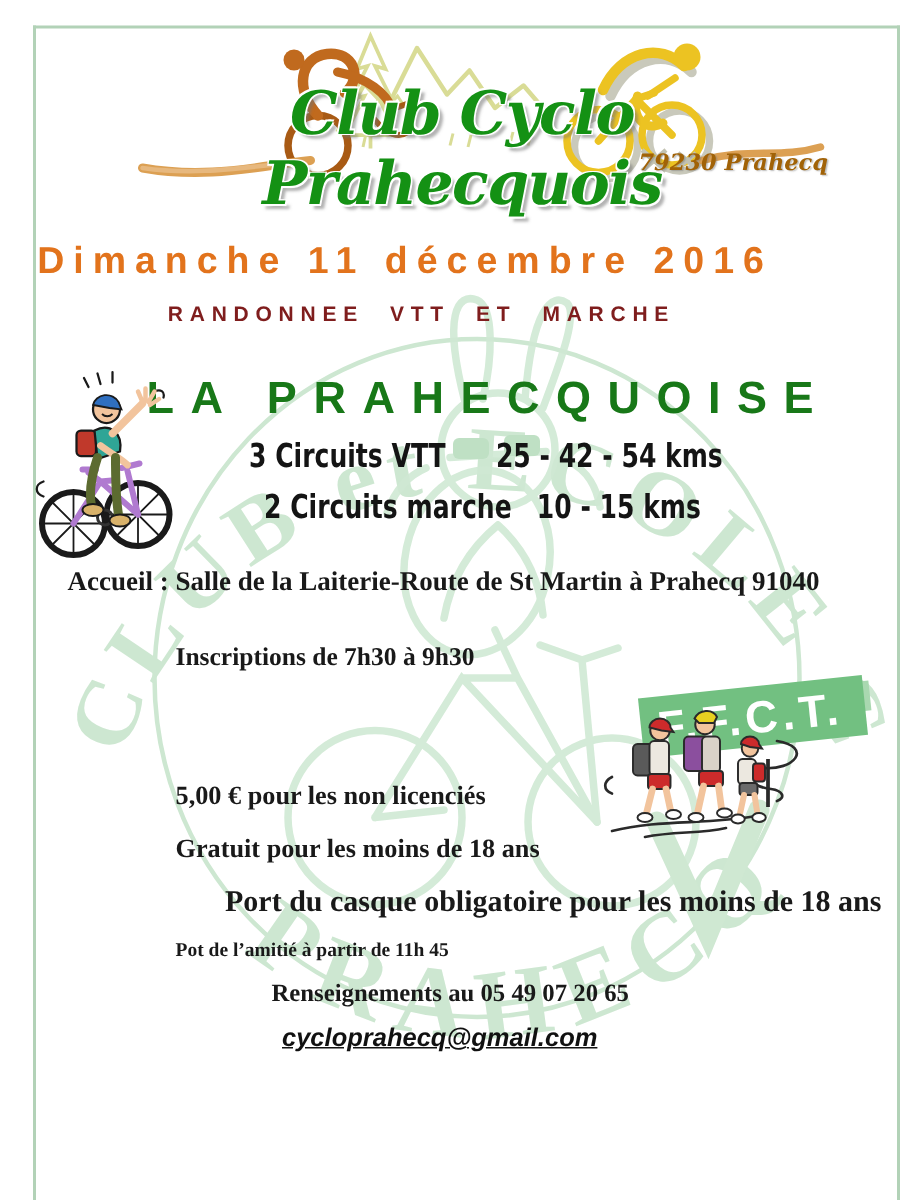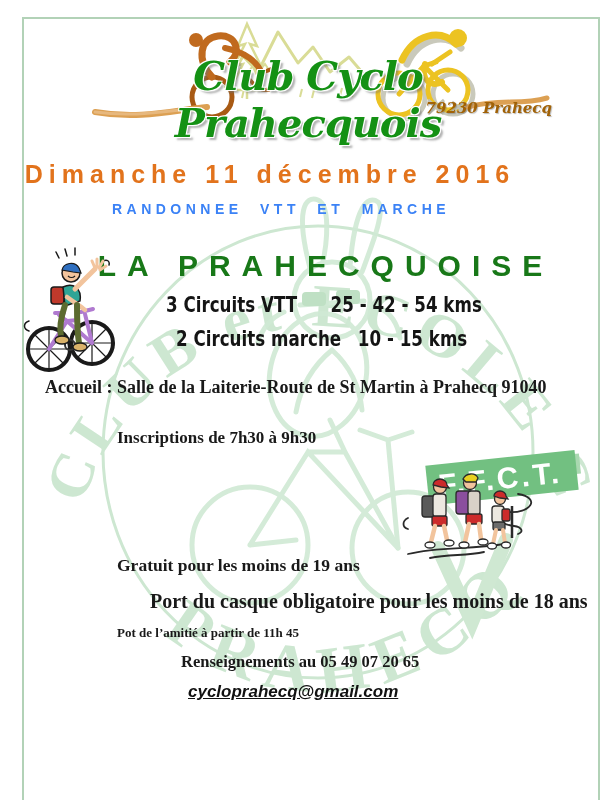--- a/index.html
+++ b/index.html
@@ -17,21 +17,21 @@
                     3px 3px 2px rgba(115,115,115,.55);}
   .logo-sub{position:absolute;left:72px;top:99px;width:480px;text-align:right;
         font-family:"DejaVu Serif",serif;font-style:italic;font-weight:bold;
         font-size:15px;color:#a16207;text-shadow:1px 1px 1px rgba(120,120,120,.5);}
   
   .ev-date{left:0;top:160px;width:540px;text-align:center;
         font-family:"Liberation Sans",sans-serif;font-weight:bold;font-size:25px;
         letter-spacing:6px;color:#e2731c;}
   .ev-cat{left:0;top:201px;width:562px;text-align:center;
         font-family:"Liberation Sans",sans-serif;font-weight:bold;font-size:14px;
-        letter-spacing:4.5px;word-spacing:9px;color:#3b82f6;}
+        letter-spacing:4.5px;word-spacing:9px;color:#7f1d1d;}
   .ev-title{left:18px;top:249px;width:615px;text-align:center;
         font-family:"Liberation Sans",sans-serif;font-weight:bold;font-size:30px;
         letter-spacing:11px;color:#187818;}
   
   .circuit{font-family:"DejaVu Sans",sans-serif;font-weight:bold;font-size:22px;
         color:#141414;transform:scaleX(.76);transform-origin:left center;
         display:flex;}
   
   .t{font-weight:bold;color:#191919;}
   .email{font-family:"Liberation Sans",sans-serif;font-style:italic;font-weight:bold;
@@ -172,21 +172,22 @@
     <circle cx="56" cy="30" r="9" fill="#f2c49d" stroke="#1a1a1a" stroke-width="1.5"></circle>
     <path d="M47,27 A 9,8 0 0 1 64,25 L66,30 L58,29 Z" fill="#2f6fc0" stroke="#1a1a1a" stroke-width="1.2"></path>
     <path d="M53,33 C55,35 58,35 60,33" stroke="#1a1a1a" stroke-width="1.2" fill="none"></path>
     <path d="M50,62 C46,74 44,84 46,94 M62,62 C62,76 62,88 64,100" stroke="#5c6b30" stroke-width="6" fill="none" stroke-linecap="round"></path>
     <ellipse cx="47" cy="97" rx="7" ry="4" fill="#d9b26a" stroke="#1a1a1a" stroke-width="1.3"></ellipse>
     <ellipse cx="65" cy="104" rx="7" ry="4" fill="#d9b26a" stroke="#1a1a1a" stroke-width="1.3"></ellipse>
   </svg>
 
   <div class="abs t" style="left:45px;top:377px;font-size:18px;">Accueil : Salle de la Laiterie-Route de St Martin à Prahecq 91040</div>
   <div class="abs t" style="left:117px;top:408px;font-size:17px;margin-top:20px;">Inscriptions de 7h30 à 9h30</div>
-  <div class="abs t" style="left:117px;top:555px;font-size:17.5px;">Gratuit pour les moins de 19 ans</div>
+  <div class="abs t" style="left:117px;top:520px;font-size:17.5px;">5,00 € pour les non licenciés</div>
+  <div class="abs t" style="left:117px;top:555px;font-size:17.5px;">Gratuit pour les moins de 18 ans</div>
   <div class="abs t" style="left:117px;top:590px;font-size:20px;margin-left:33px;">Port du casque obligatoire pour les moins de 18 ans</div>
   <div class="abs t" style="left:117px;top:625px;font-size:13px;">Pot de l’amitié à partir de 11h 45</div>
   <div class="abs t" style="left:181px;top:652px;font-size:16.5px;">Renseignements au 05 49 07 20 65</div>
   <a class="abs email" style="left:188px;top:682px;">cycloprahecq@gmail.com</a>
 
   <svg class="abs" style="left:400px;top:466px;" width="152" height="100" viewBox="0 0 152 100">
     <g stroke="#2a2a2a" stroke-width="1.8" fill="none" stroke-linecap="round">
       <path d="M118,28 C142,32 130,48 108,46 C92,44 96,58 114,60 C122,61 124,66 118,68"></path>
       <path d="M8,88 C40,80 70,84 104,78 M30,92 C50,88 66,90 84,86"></path>
       <path d="M8,52 C2,55 2,61 8,63"></path>

